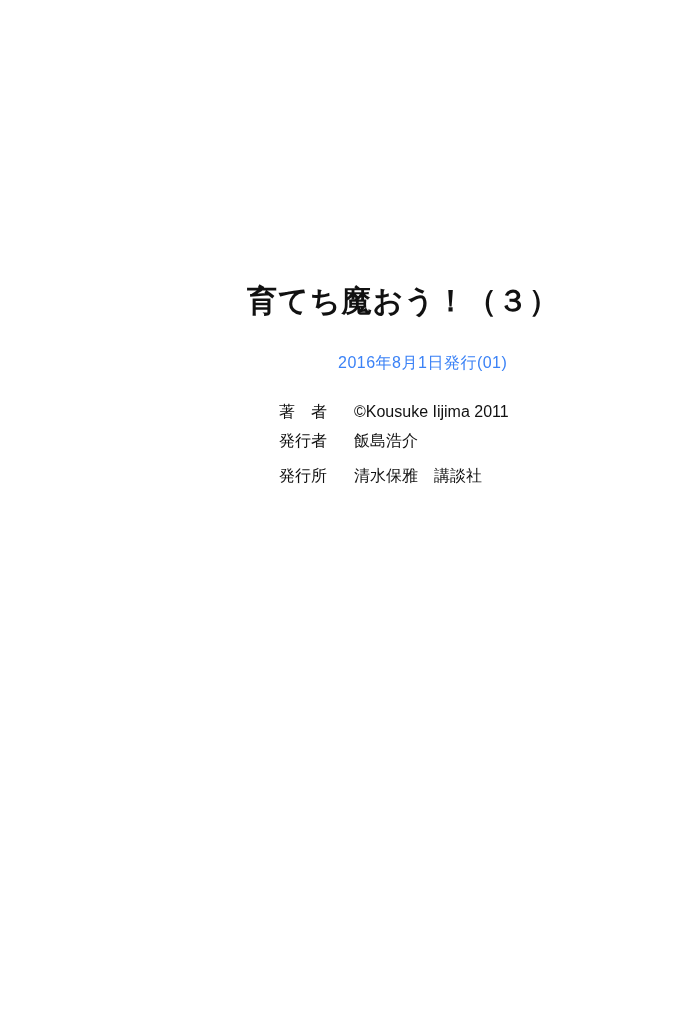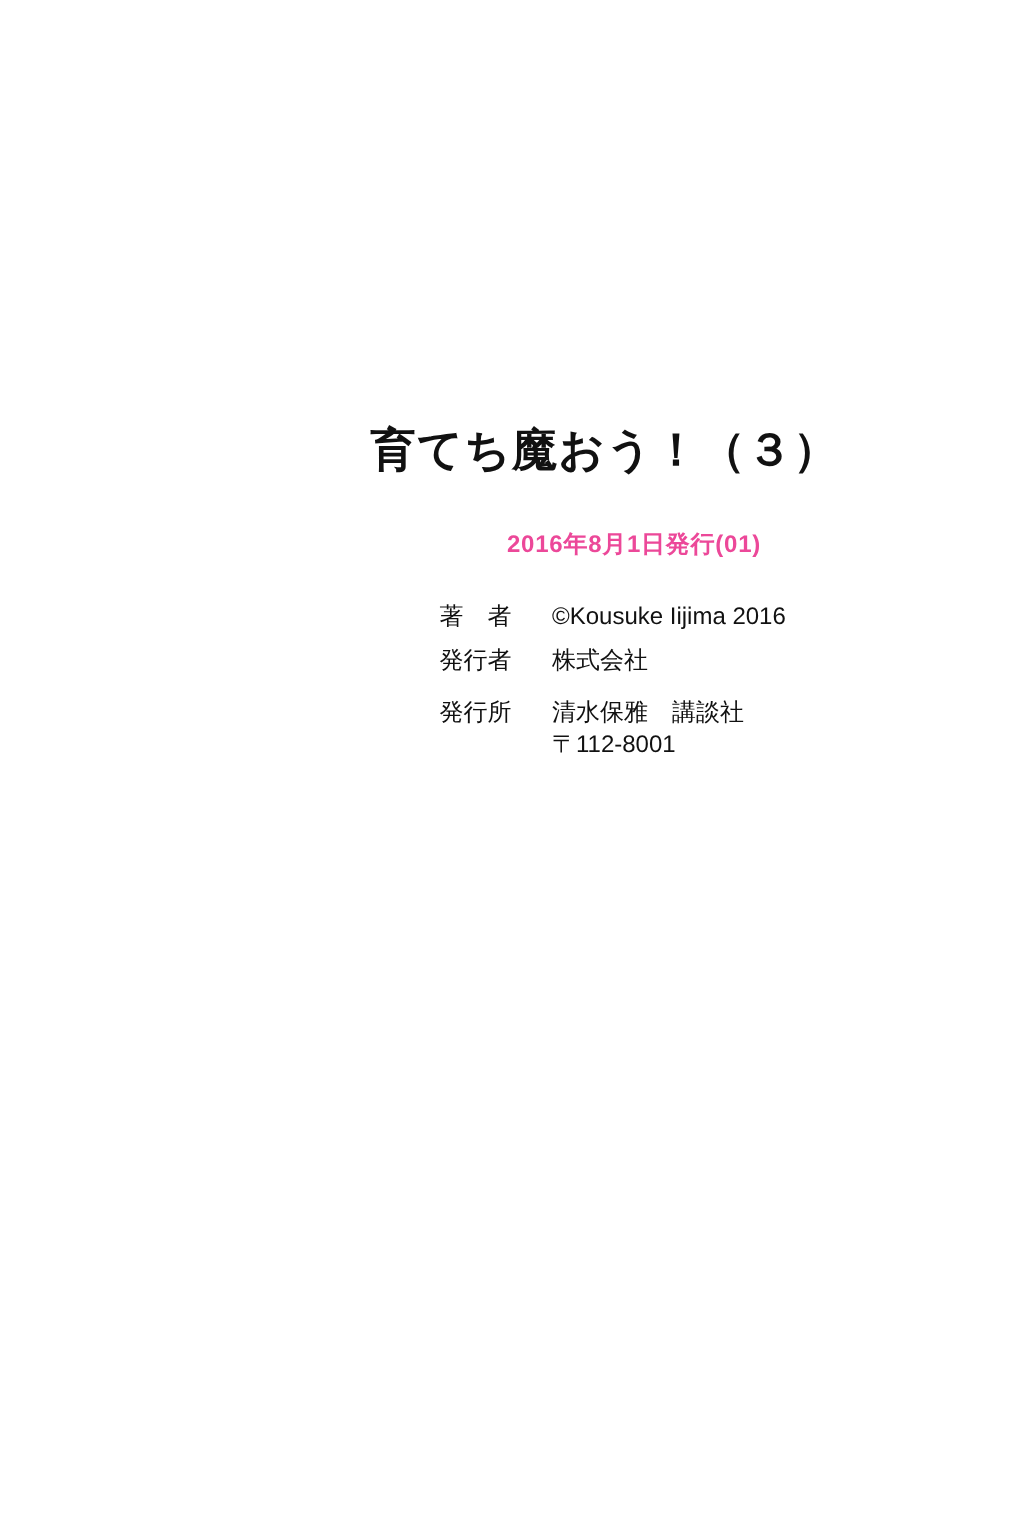--- a/index.html
+++ b/index.html
@@ -27,28 +27,28 @@
     letter-spacing: 1px;
     line-height: 1.1;
     white-space: nowrap;
     color: #111111;
   }
   .issue-line {
     position: absolute;
     left: 338px;
     top: 353px;
     font-size: 16px;
-    font-weight: 700;
+    font-weight: 400;
     letter-spacing: 0.5px;
     white-space: nowrap;
-    color: #ec4899;
+    color: #3b82f6;
   }
   .colophon {
     position: absolute;
-    left: 293px;
+    left: 279px;
     top: 401px;
     font-size: 16px;
     font-weight: 500;
     line-height: 21px;
     color: #111111;
   }
   .colophon-row {
     display: flex;
     align-items: flex-start;
   }
@@ -69,33 +69,32 @@
 
   <h1 class="book-title">育てち魔おう！（３）</h1>
 
   <div class="issue-line">2016年8月1日発行(01)</div>
 
   <div class="colophon">
 
     <div class="colophon-row author-row">
       <div class="colophon-label">著　者</div>
       <div class="colophon-value">
-        <div class="line">©Kousuke Iijima 2016</div>
+        <div class="line">©Kousuke Iijima 2011</div>
       </div>
     </div>
 
     <div class="colophon-row publisher-person-row">
       <div class="colophon-label">発行者</div>
       <div class="colophon-value">
-        <div class="line">株式会社</div>
+        <div class="line">飯島浩介</div>
       </div>
     </div>
 
     <div class="colophon-row publisher-company-row">
       <div class="colophon-label">発行所</div>
       <div class="colophon-value">
         <div class="line">清水保雅　講談社</div>
-        <div class="line">〒112-8001</div>
       </div>
     </div>
 
   </div>
 </div>
 
 </body></html>

